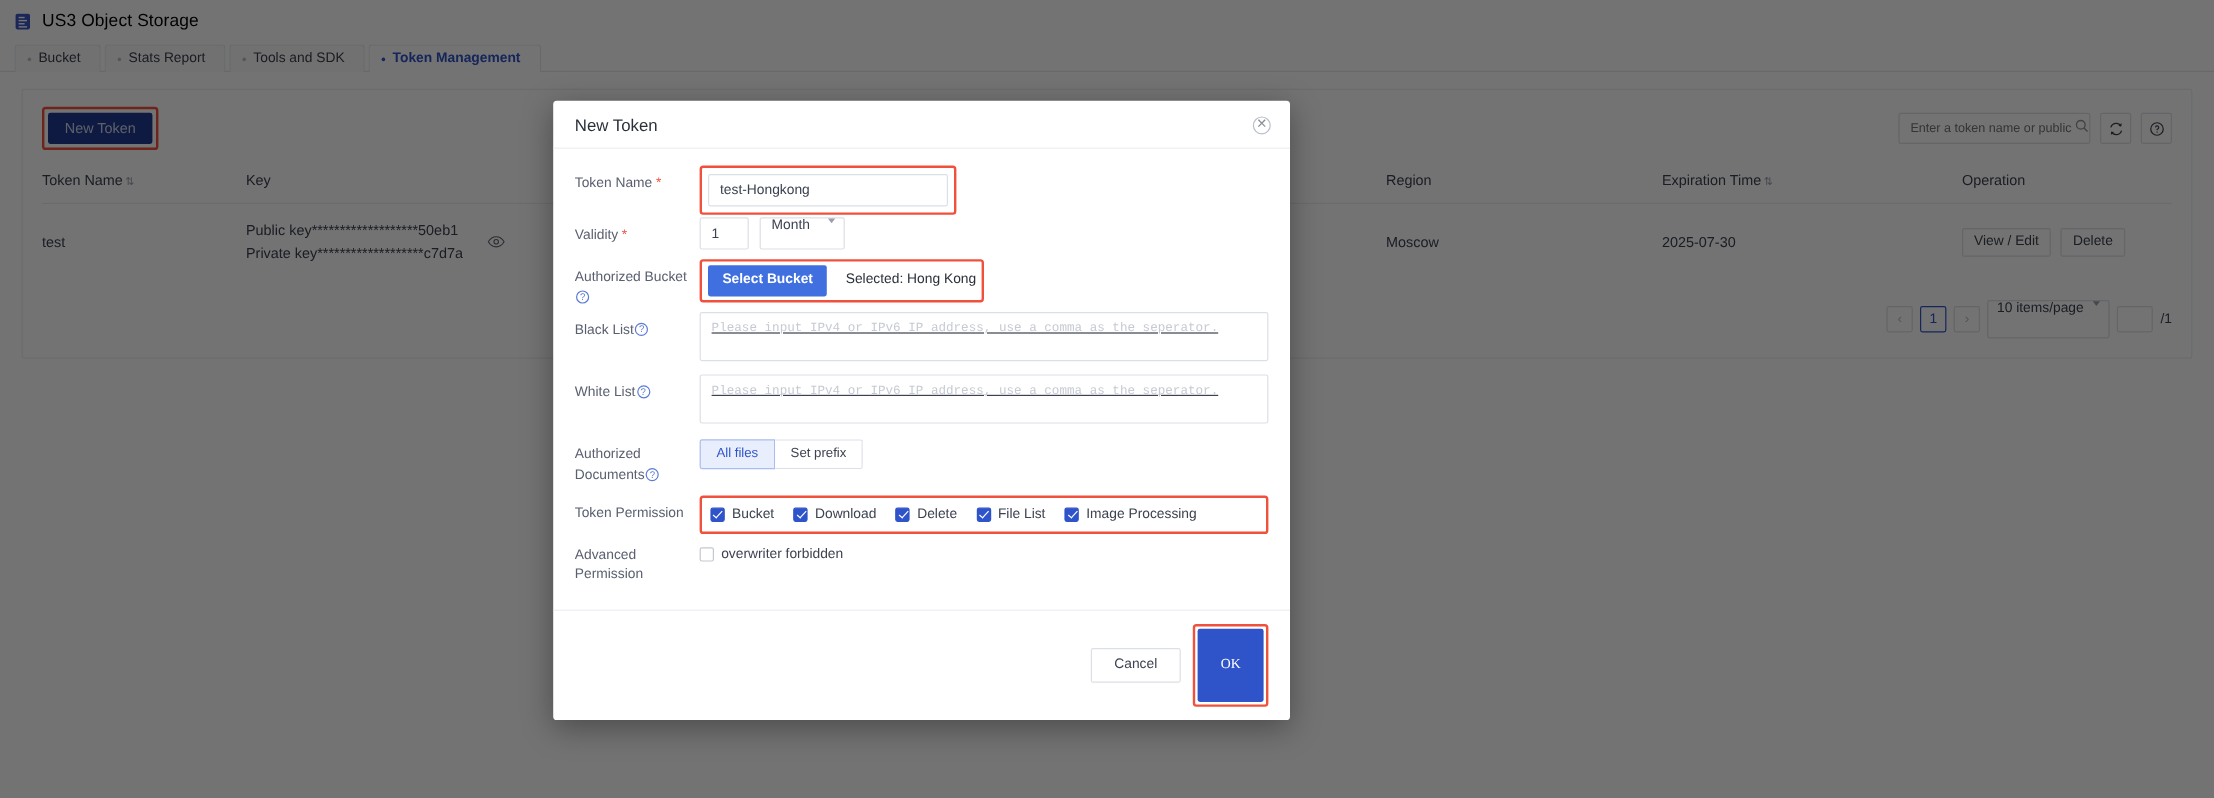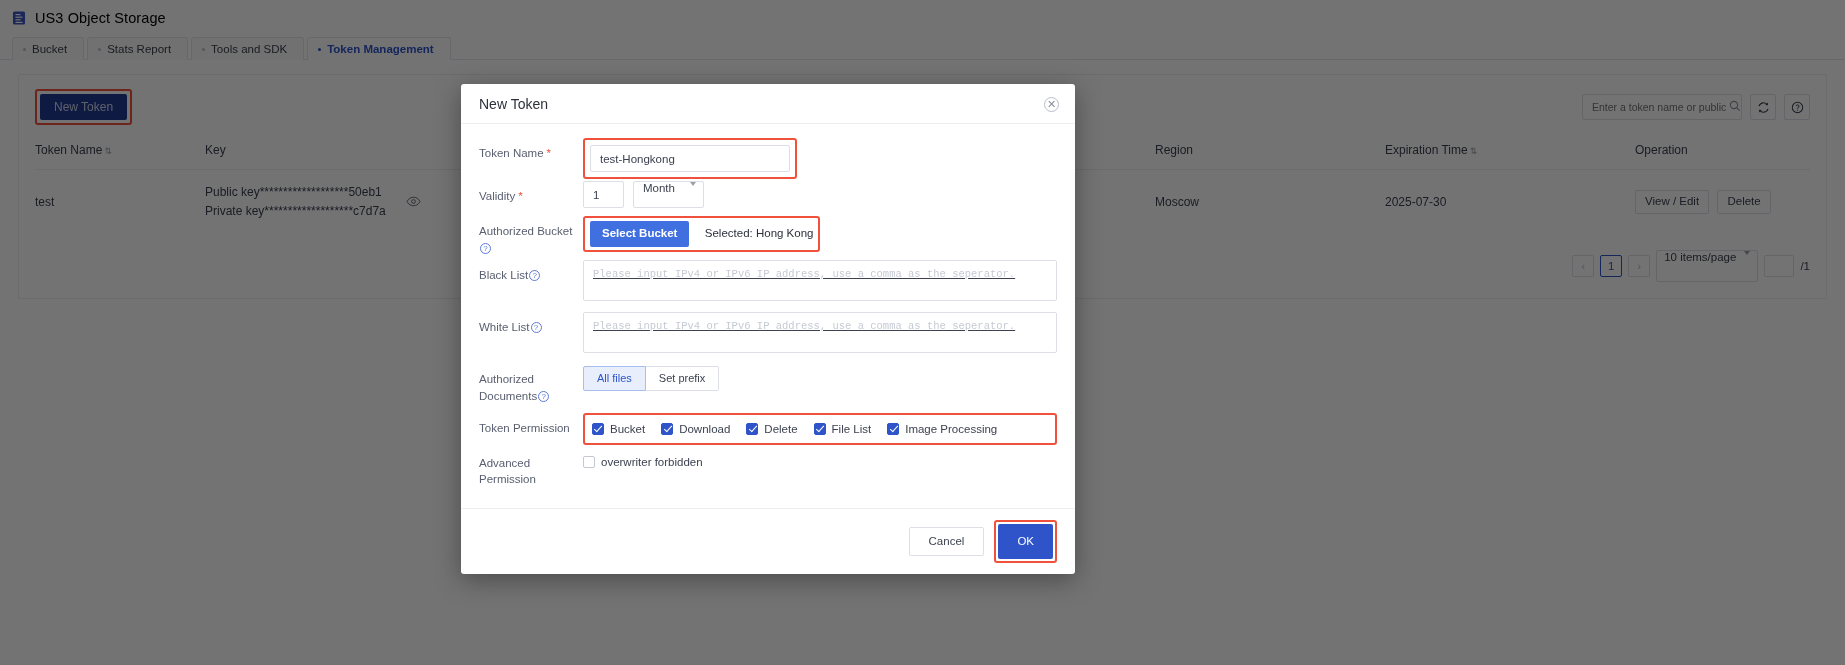--- a/index.html
+++ b/index.html
@@ -418,24 +418,25 @@
     border-radius: 2px;
     cursor: pointer;
     line-height: 1.3;
   }
   .ok-hl { border: 2px solid #f0513c; border-radius: 3px; padding: 2px; }
   .btn-ok {
     background: #2f54c9;
     color: #fff;
     border: none;
     font-size: 11.5px;
-    padding: 10px 19px;
+    padding: 23px 19px;
     border-radius: 2px;
     cursor: pointer;
     line-height: 1.3;
+    font-family: Liberation Serif, serif;
   }
 </style>
 </head>
 <body>
 
 <div id="page-root">
 
   <div class="app-header">
     <span class="app-icon">
       <svg width="14" height="14" viewBox="0 0 14 14">

